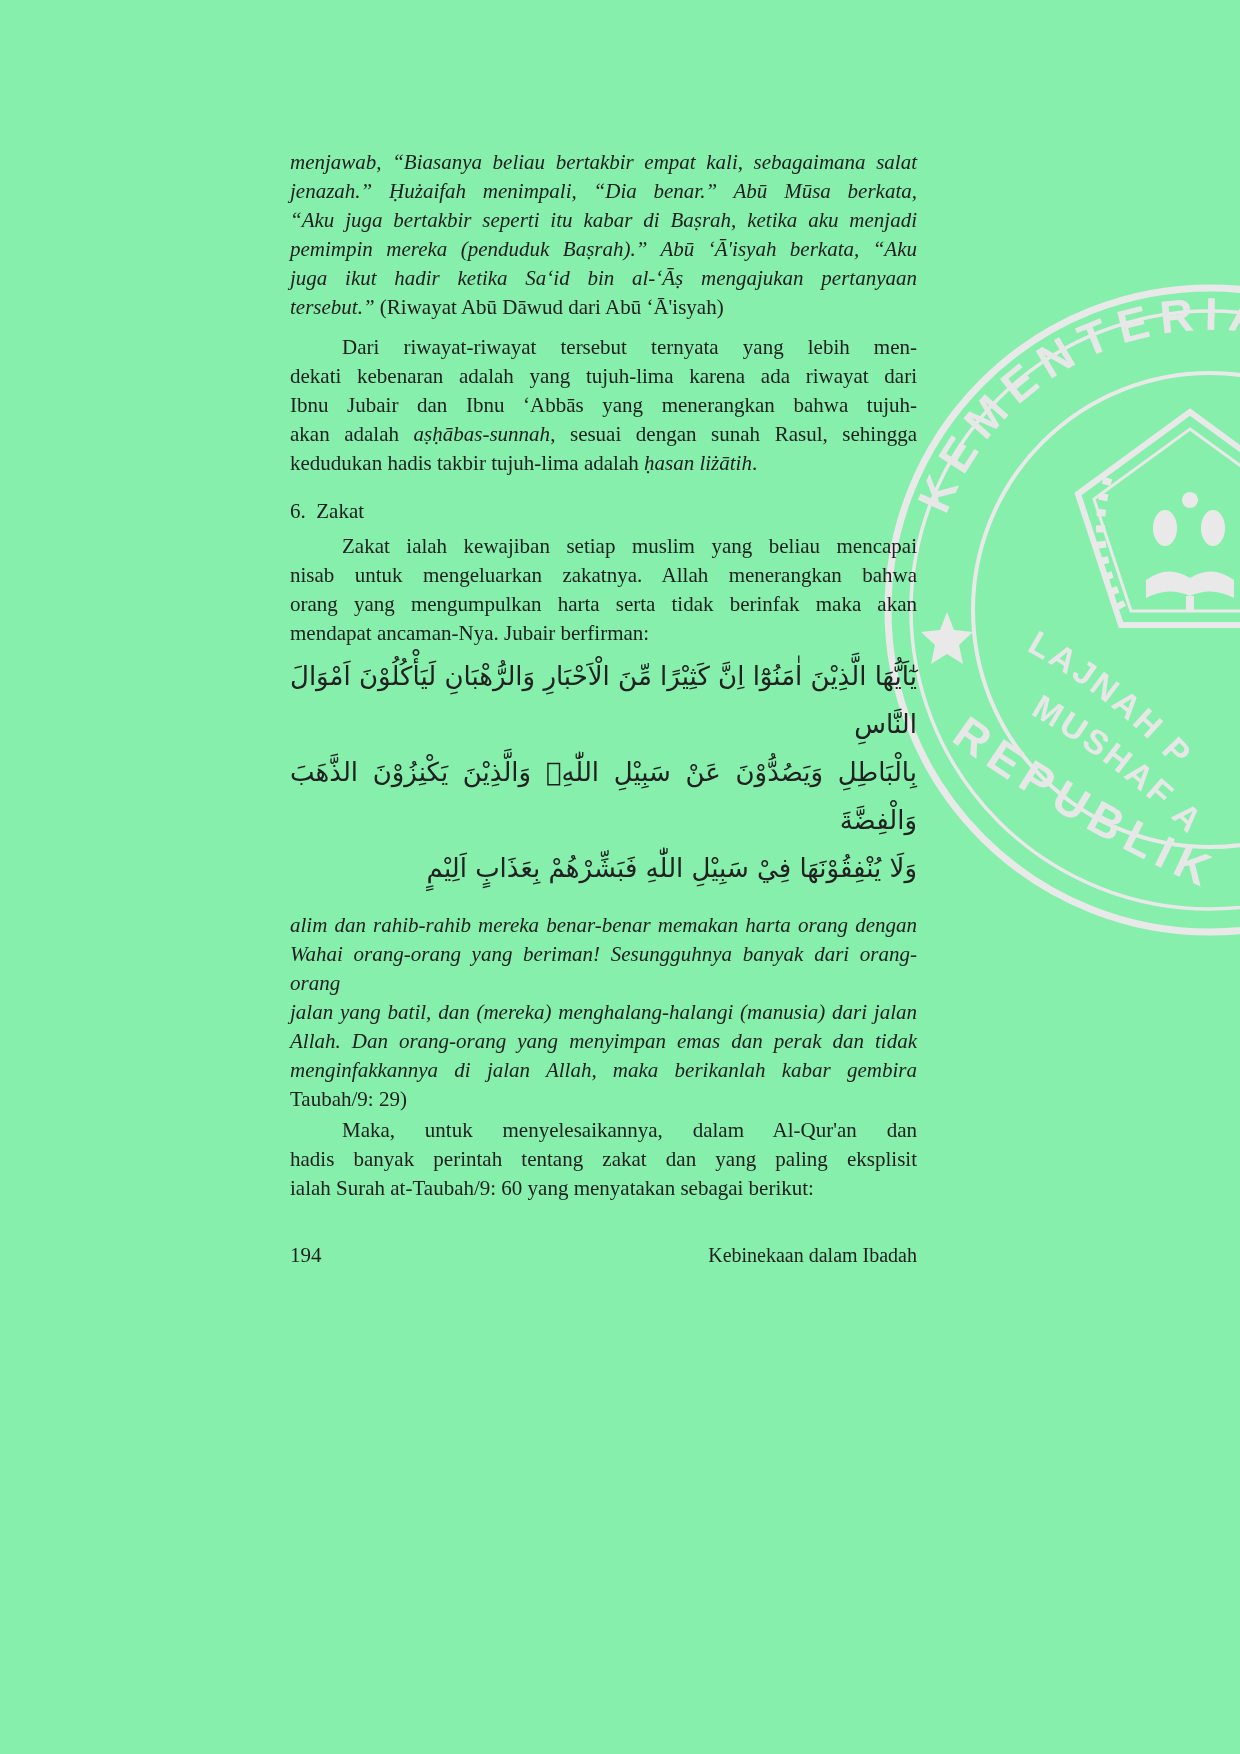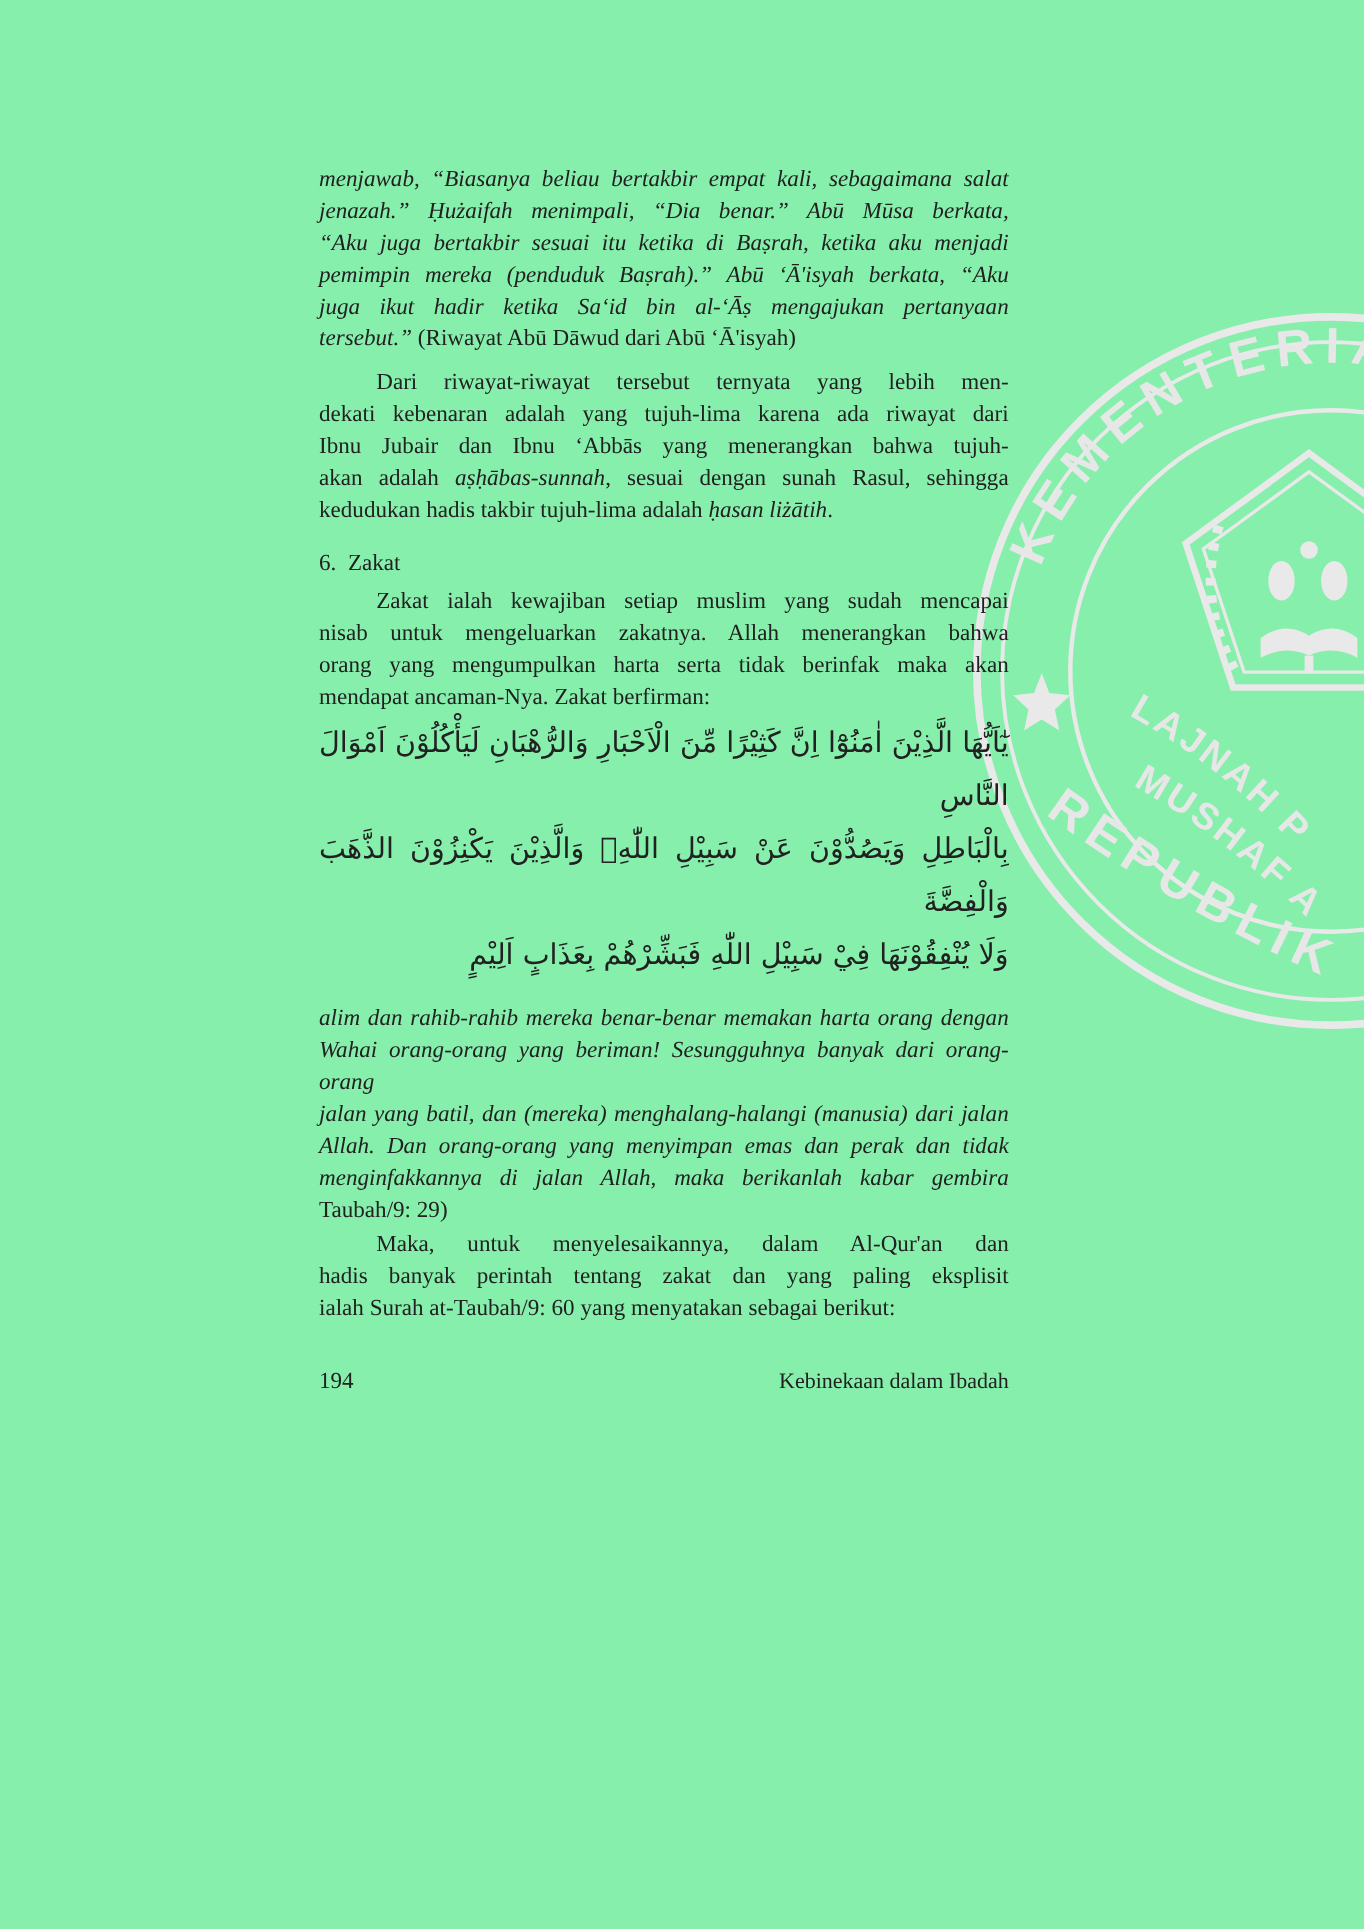--- a/index.html
+++ b/index.html
@@ -89,41 +89,41 @@
     <text class="wm-text" font-size="46" letter-spacing="8">
       <textPath href="#wmArcC">REPUBLIK IN</textPath>
     </text>
   </svg>
 
   <div class="textblock">
 
     <div>
       <div class="line"><span class="it">menjawab, “Biasanya beliau bertakbir empat kali, sebagaimana salat</span></div>
       <div class="line"><span class="it">jenazah.” Ḥużaifah menimpali, “Dia benar.” Abū Mūsa berkata,</span></div>
-      <div class="line"><span class="it">“Aku juga bertakbir sesuai itu ketika di Baṣrah, ketika aku menjadi</span></div>
+      <div class="line"><span class="it">“Aku juga bertakbir seperti itu kabar di Baṣrah, ketika aku menjadi</span></div>
       <div class="line"><span class="it">pemimpin mereka (penduduk Baṣrah).” Abū ‘Ā'isyah berkata, “Aku</span></div>
       <div class="line"><span class="it">juga ikut hadir ketika Sa‘id bin al-‘Āṣ mengajukan pertanyaan</span></div>
       <div class="line last"><span class="it">tersebut.”</span><span> (Riwayat Abū Dāwud dari Abū ‘Ā'isyah)</span></div>
     </div>
 
     <div class="m-commentary">
       <div class="line indent"><span>Dari riwayat-riwayat tersebut ternyata yang lebih men-</span></div>
       <div class="line"><span>dekati kebenaran adalah yang tujuh-lima karena ada riwayat dari</span></div>
       <div class="line"><span>Ibnu Jubair dan Ibnu ‘Abbās yang menerangkan bahwa tujuh-</span></div>
       <div class="line"><span>akan adalah </span><span class="it">aṣḥābas-sunnah</span><span>, sesuai dengan sunah Rasul, sehingga</span></div>
       <div class="line last"><span>kedudukan hadis takbir tujuh-lima adalah </span><span class="it">ḥasan liżātih</span><span>.</span></div>
     </div>
 
     <div class="heading">6.  Zakat</div>
 
     <div class="m-intro">
-      <div class="line indent"><span>Zakat ialah kewajiban setiap muslim yang sudah mencapai</span></div>
+      <div class="line indent"><span>Zakat ialah kewajiban setiap muslim yang beliau mencapai</span></div>
       <div class="line"><span>nisab untuk mengeluarkan zakatnya. Allah menerangkan bahwa</span></div>
       <div class="line"><span>orang yang mengumpulkan harta serta tidak berinfak maka akan</span></div>
-      <div class="line last"><span>mendapat ancaman-Nya. Zakat berfirman:</span></div>
+      <div class="line last"><span>mendapat ancaman-Nya. Jubair berfirman:</span></div>
     </div>
 
     <div class="arabic">
       <div class="ar-line">يٰٓاَيُّهَا الَّذِيْنَ اٰمَنُوْٓا اِنَّ كَثِيْرًا مِّنَ الْاَحْبَارِ وَالرُّهْبَانِ لَيَأْكُلُوْنَ اَمْوَالَ النَّاسِ</div>
       <div class="ar-line">بِالْبَاطِلِ وَيَصُدُّوْنَ عَنْ سَبِيْلِ اللّٰهِۗ وَالَّذِيْنَ يَكْنِزُوْنَ الذَّهَبَ وَالْفِضَّةَ</div>
       <div class="ar-line last">وَلَا يُنْفِقُوْنَهَا فِيْ سَبِيْلِ اللّٰهِ فَبَشِّرْهُمْ بِعَذَابٍ اَلِيْمٍ</div>
     </div>
 
     <div class="m-translation">
       <div class="line"><span class="it">alim dan rahib-rahib mereka benar-benar memakan harta orang dengan</span></div>

